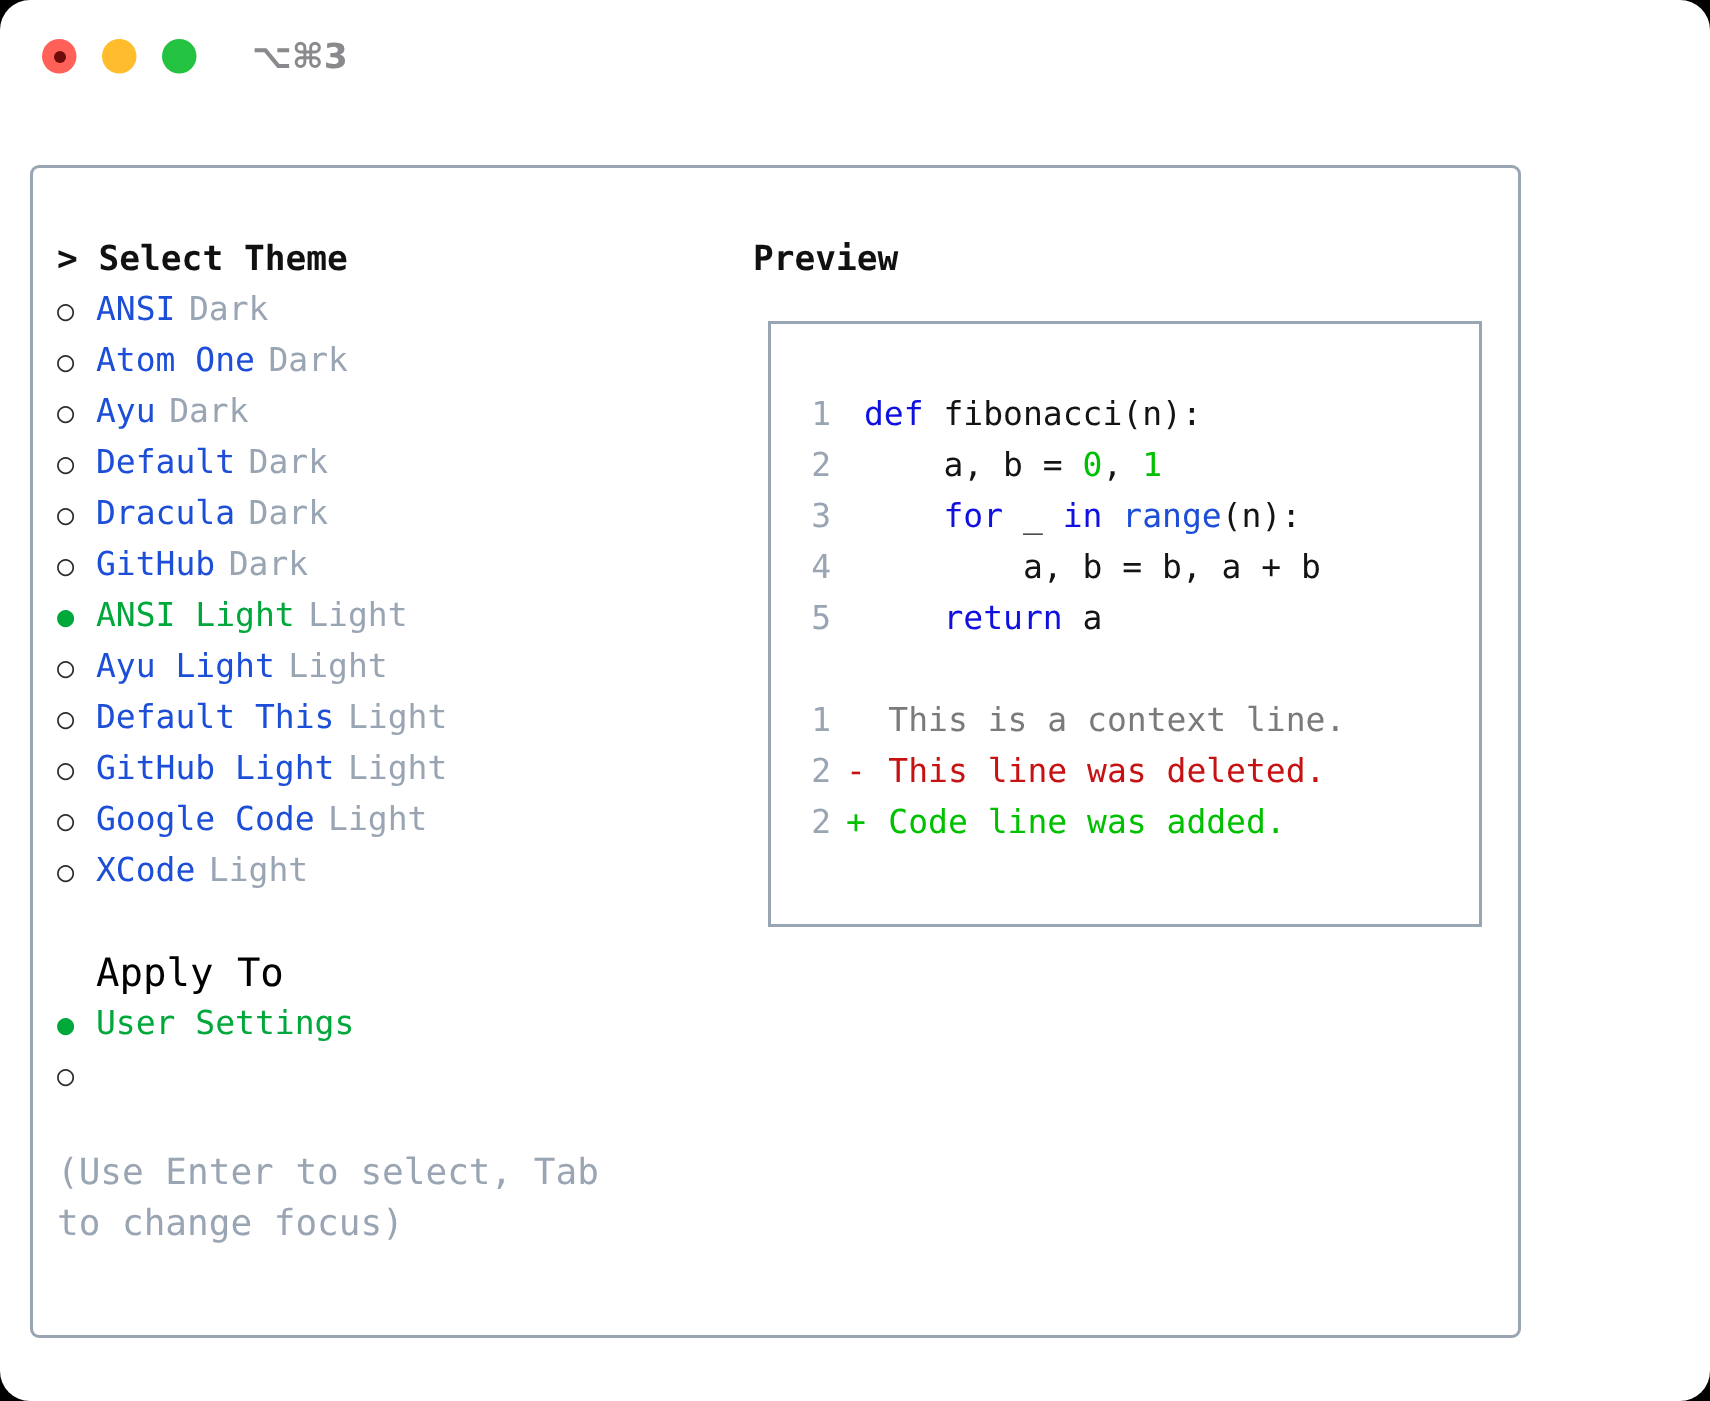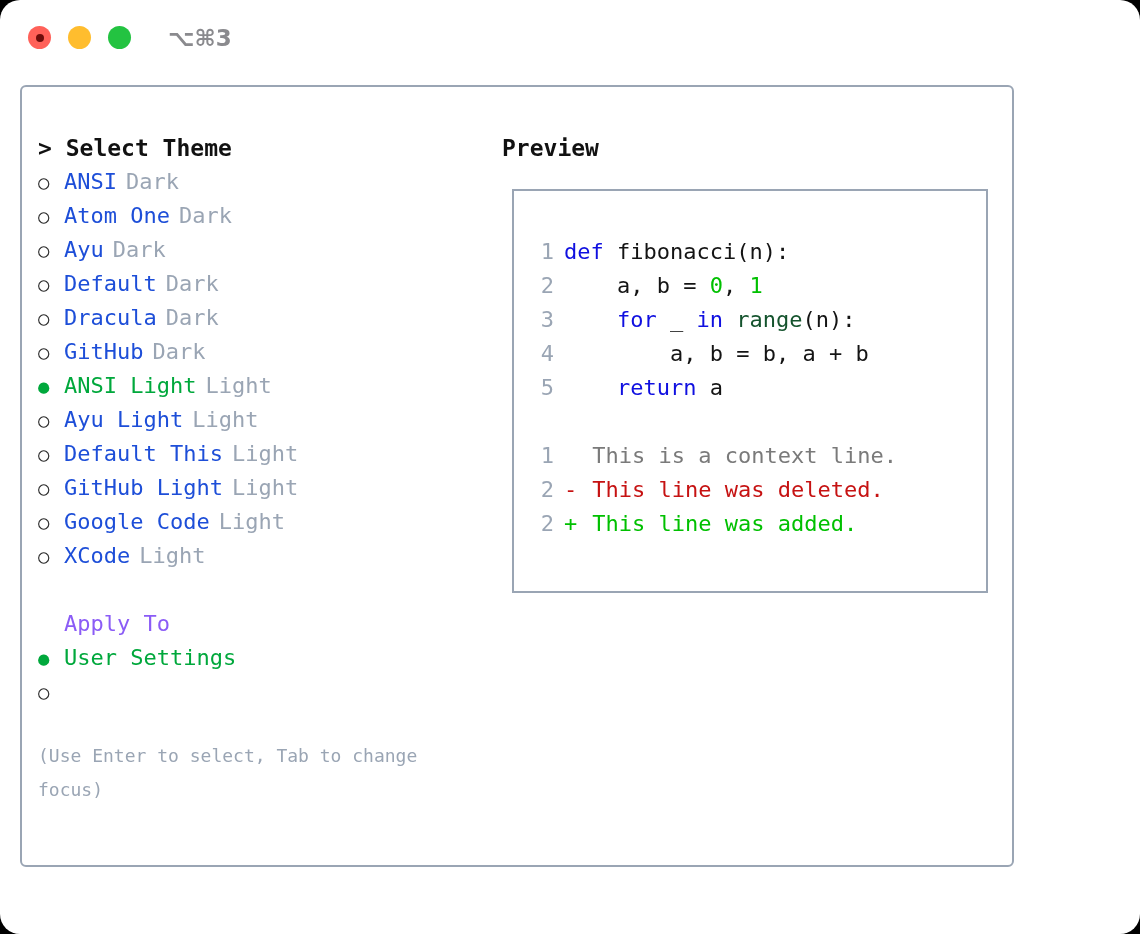--- a/index.html
+++ b/index.html
@@ -69,21 +69,21 @@
     font-weight: 700;
     color: #8a8a8e;
     letter-spacing: 0px;
     line-height: 28px;
   }
 
   
   #frame {
     position: absolute;
     left: 20px;
-    top: 85px;
+    top: 110px;
     width: 994px;
     height: 782px;
     border: 2px solid #9aa5b4;
     border-radius: 6px;
     box-sizing: border-box;
     background: #ffffff;
   }
 
   
   #left-pane {
@@ -129,31 +129,31 @@
   .opt-label { color: #1d4ed8; }
   .opt-label.sel { color: #00a83c; text-align: right; }
   .opt-badge {
     color: #9aa5b4;
     margin-left: 9px;
   }
 
   .section-gap { height: 34px; }
 
   #apply-heading {
-    font-size: 22px;
-    color: #8b5cf6;
+    font-size: 26px;
+    color: #000000;
     line-height: 34px;
     padding-left: 26px;
     white-space: pre;
   }
 
   
   #hint {
     margin-top: 30px;
-    font-size: 18px;
+    font-size: 24px;
     line-height: 34px;
     color: #9aa5b4;
     width: 400px;
     white-space: pre-wrap;
   }
 
   
   #preview-box {
     position: absolute;
     left: 10px;
@@ -177,24 +177,24 @@
     line-height: 34px;
     white-space: pre;
   }
   .lineno {
     width: 26px;
     flex: 0 0 26px;
     text-align: right;
     color: #9aa5b4;
     margin-right: 10px;
   }
-  .code-text { color: #141414; }
+  .code-text { color: #141414; margin-left: 12px; }
 
   .tok-kw  { color: #1010e0; }
-  .tok-fn  { color: #14532d; }
+  .tok-fn  { color: #1d4ed8; }
   .tok-num { color: #00c000; }
   .tok-pl  { color: #141414; }
 
   .diff-gap { height: 34px; }
   .diff-mark {
     width: 15px;
     flex: 0 0 15px;
   }
   .diff-ctx  { color: #7a7a7a; }
   .diff-del  { color: #c61212; }
@@ -257,20 +257,20 @@
               <div class="code-line"><span class="lineno">1</span><span class="code-text"><span class="tok-kw">def </span><span class="tok-pl">fibonacci(n):</span></span></div>
               <div class="code-line"><span class="lineno">2</span><span class="code-text"><span class="tok-pl">    a, b = </span><span class="tok-num">0</span><span class="tok-pl">, </span><span class="tok-num">1</span></span></div>
               <div class="code-line"><span class="lineno">3</span><span class="code-text"><span class="tok-pl">    </span><span class="tok-kw">for</span><span class="tok-pl"> _ </span><span class="tok-kw">in</span><span class="tok-pl"> </span><span class="tok-fn">range</span><span class="tok-pl">(n):</span></span></div>
               <div class="code-line"><span class="lineno">4</span><span class="code-text"><span class="tok-pl">        a, b = b, a + b</span></span></div>
               <div class="code-line"><span class="lineno">5</span><span class="code-text"><span class="tok-pl">    </span><span class="tok-kw">return</span><span class="tok-pl"> a</span></span></div>
             </div>
           <div class="diff-gap"></div>
           <div id="diff-block">
               <div class="diff-line"><span class="lineno">1</span><span class="diff-mark diff-ctx"> </span><span class="diff-ctx"> This is a context line.</span></div>
               <div class="diff-line"><span class="lineno">2</span><span class="diff-mark diff-del">-</span><span class="diff-del"> This line was deleted.</span></div>
-              <div class="diff-line"><span class="lineno">2</span><span class="diff-mark diff-add">+</span><span class="diff-add"> This line was added.</span></div>
+              <div class="diff-line"><span class="lineno">2</span><span class="diff-mark diff-add">+</span><span class="diff-add"> Code line was added.</span></div>
             </div>
         </div>
       </div>
     </div>
 
   </div>
 </div>
 
 </body></html>

